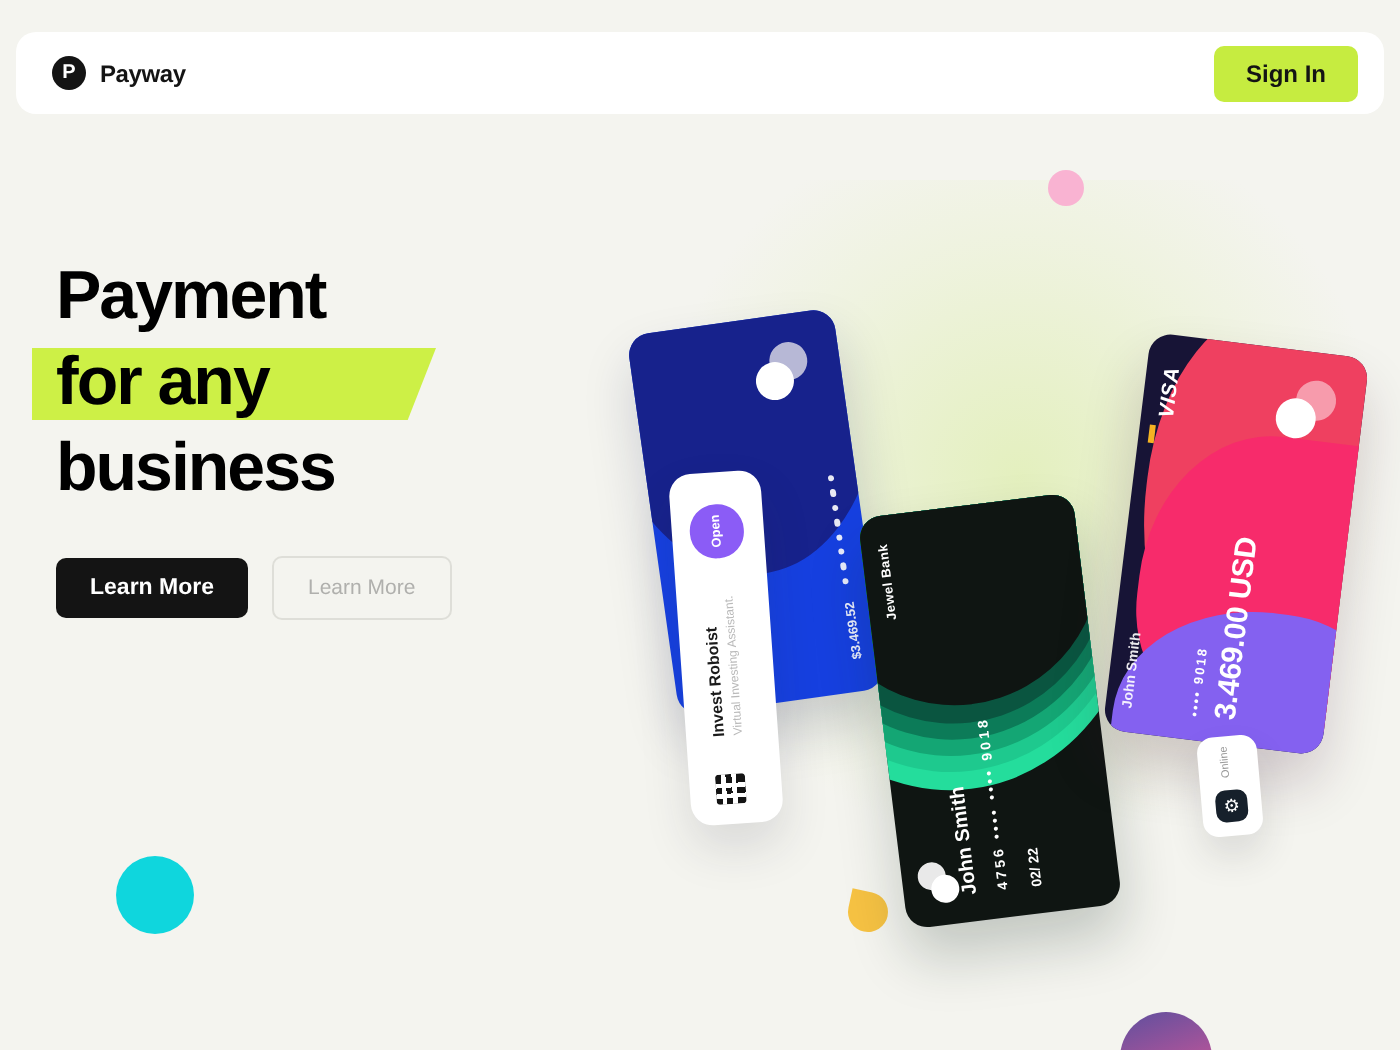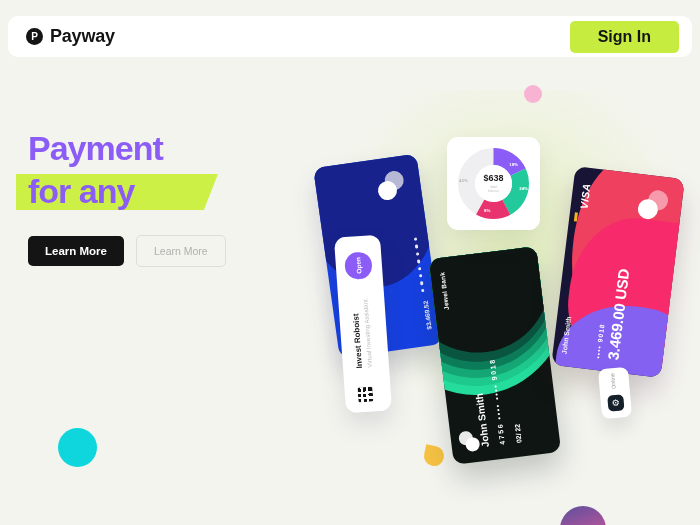--- a/index.html
+++ b/index.html
@@ -23,32 +23,32 @@
     position: absolute; left: 8px; top: 16px; width: 684px; height: 41px;
     background: #ffffff; border-radius: 10px;
     display: flex; align-items: center; padding: 0 13px 0 18px;
   }
   .brand { display: flex; align-items: center; gap: 7px; }
   .brand-mark {
     width: 17px; height: 17px; border-radius: 50%; background: #141414;
     color: #fff; font-size: 10px; font-weight: bold;
     display: flex; align-items: center; justify-content: center; line-height: 1;
   }
-  .brand-name { font-size: 18px; font-weight: bold; color: #141414; letter-spacing: -0.2px; }
+  .brand-name { font-size: 12px; font-weight: bold; color: #141414; letter-spacing: -0.2px; }
   .nav-links { display: flex; align-items: center; margin-left: 148px; gap: 41px; }
   .nav-link { font-size: 11.5px; color: #3b3b3b; cursor: pointer; }
   .signin {
     margin-left: auto; background: #c6ec40; color: #141414;
-    font-size: 16px; font-weight: bold; border: none; border-radius: 5px;
-    padding: 7px 28px; cursor: pointer;
+    font-size: 12px; font-weight: bold; border: none; border-radius: 5px;
+    padding: 7px 16px; cursor: pointer;
   }
 
   
   .hero { position: absolute; left: 28px; top: 127px; width: 300px; }
-  .h-line { font-size: 34px; font-weight: bold; color: #8b5cf6; line-height: 43px; letter-spacing: -1px; position: relative; }
+  .h-line { font-size: 34px; font-weight: bold; color: #000000; line-height: 43px; letter-spacing: -1px; position: relative; }
   .h-line.hl { }
   .hl-band {
     position: absolute; left: -12px; top: 4px; width: 202px; height: 36px;
     background: #cdf046; z-index: 0;
     clip-path: polygon(0 0, 100% 0, 93% 100%, 0 100%);
   }
   .hl-text { position: relative; z-index: 1; }
   .hero-p { margin-top: 16px; font-size: 10.5px; line-height: 17px; color: #8d8d8a; width: 268px; }
   .hero-btns { margin-top: 22px; display: flex; gap: 12px; align-items: center; }
   .btn-dark {
@@ -263,20 +263,21 @@
     </div>
     <button class="signin">Sign In</button>
   </div>
 
   <div class="hero">
     <div class="h-line">Payment</div>
     <div class="h-line hl">
       <span class="hl-band"></span>
       <span class="hl-text">for any</span>
     </div>
+    <div class="h-line">business</div>
     <div class="hero-btns">
       <button class="btn-dark">Learn More</button>
       <button class="btn-ghost">Learn More</button>
     </div>
   </div>
 
   <div class="dot-cyan"></div>
   <div class="dot-pink"></div>
   <div class="blob-orange"></div>
   <div class="halfcircle"></div>
@@ -340,35 +341,14 @@
     <div class="cv-name">John Smith</div>
     <div class="cv-num">•••• 9018</div>
     <div class="cv-amt">3.469.00 USD</div>
   </div>
 
   <div class="card card-small">
     <div class="cs-label">Online</div>
     <div class="cs-icon">⚙</div>
   </div>
 
-  <div class="chart-card">
-    <div class="donut-wrap">
-      <svg width="71" height="71" viewBox="0 0 71 71">
-        <g transform="translate(35.5,35.5)">
-          <circle r="27" fill="none" stroke="#efeff1" stroke-width="17" stroke-dasharray="169.6 169.6" stroke-dashoffset="0" transform="rotate(-90)"></circle>
-          <circle r="27" fill="none" stroke="#8b5cf6" stroke-width="17" stroke-dasharray="30.5 139.1" stroke-dashoffset="0" transform="rotate(-90)"></circle>
-          <circle r="27" fill="none" stroke="#22c99a" stroke-width="17" stroke-dasharray="40.7 128.9" stroke-dashoffset="-30.5" transform="rotate(-90)"></circle>
-          <circle r="27" fill="none" stroke="#e8336e" stroke-width="17" stroke-dasharray="27.1 142.5" stroke-dashoffset="-71.2" transform="rotate(-90)"></circle>
-        </g>
-      </svg>
-      <div class="donut-hole">
-        <div class="donut-val">$638</div>
-        <div class="donut-sub1">total</div>
-        <div class="donut-sub2">balance</div>
-      </div>
-      <div class="seg-lbl lbl-gray">42%</div>
-      <div class="seg-lbl lbl-purple">18%</div>
-      <div class="seg-lbl lbl-green">24%</div>
-      <div class="seg-lbl lbl-pink">8%</div>
-    </div>
-  </div>
 
 </div>
 
 </body></html>

